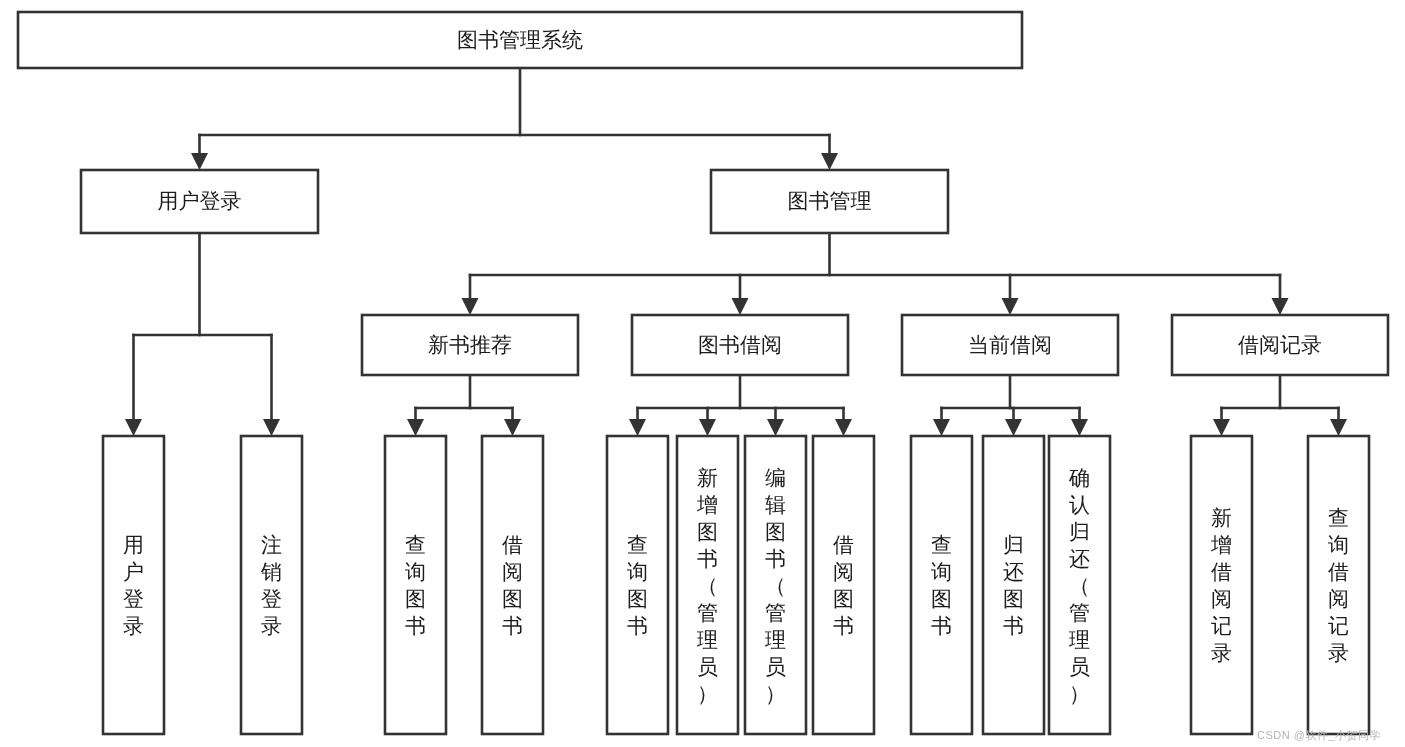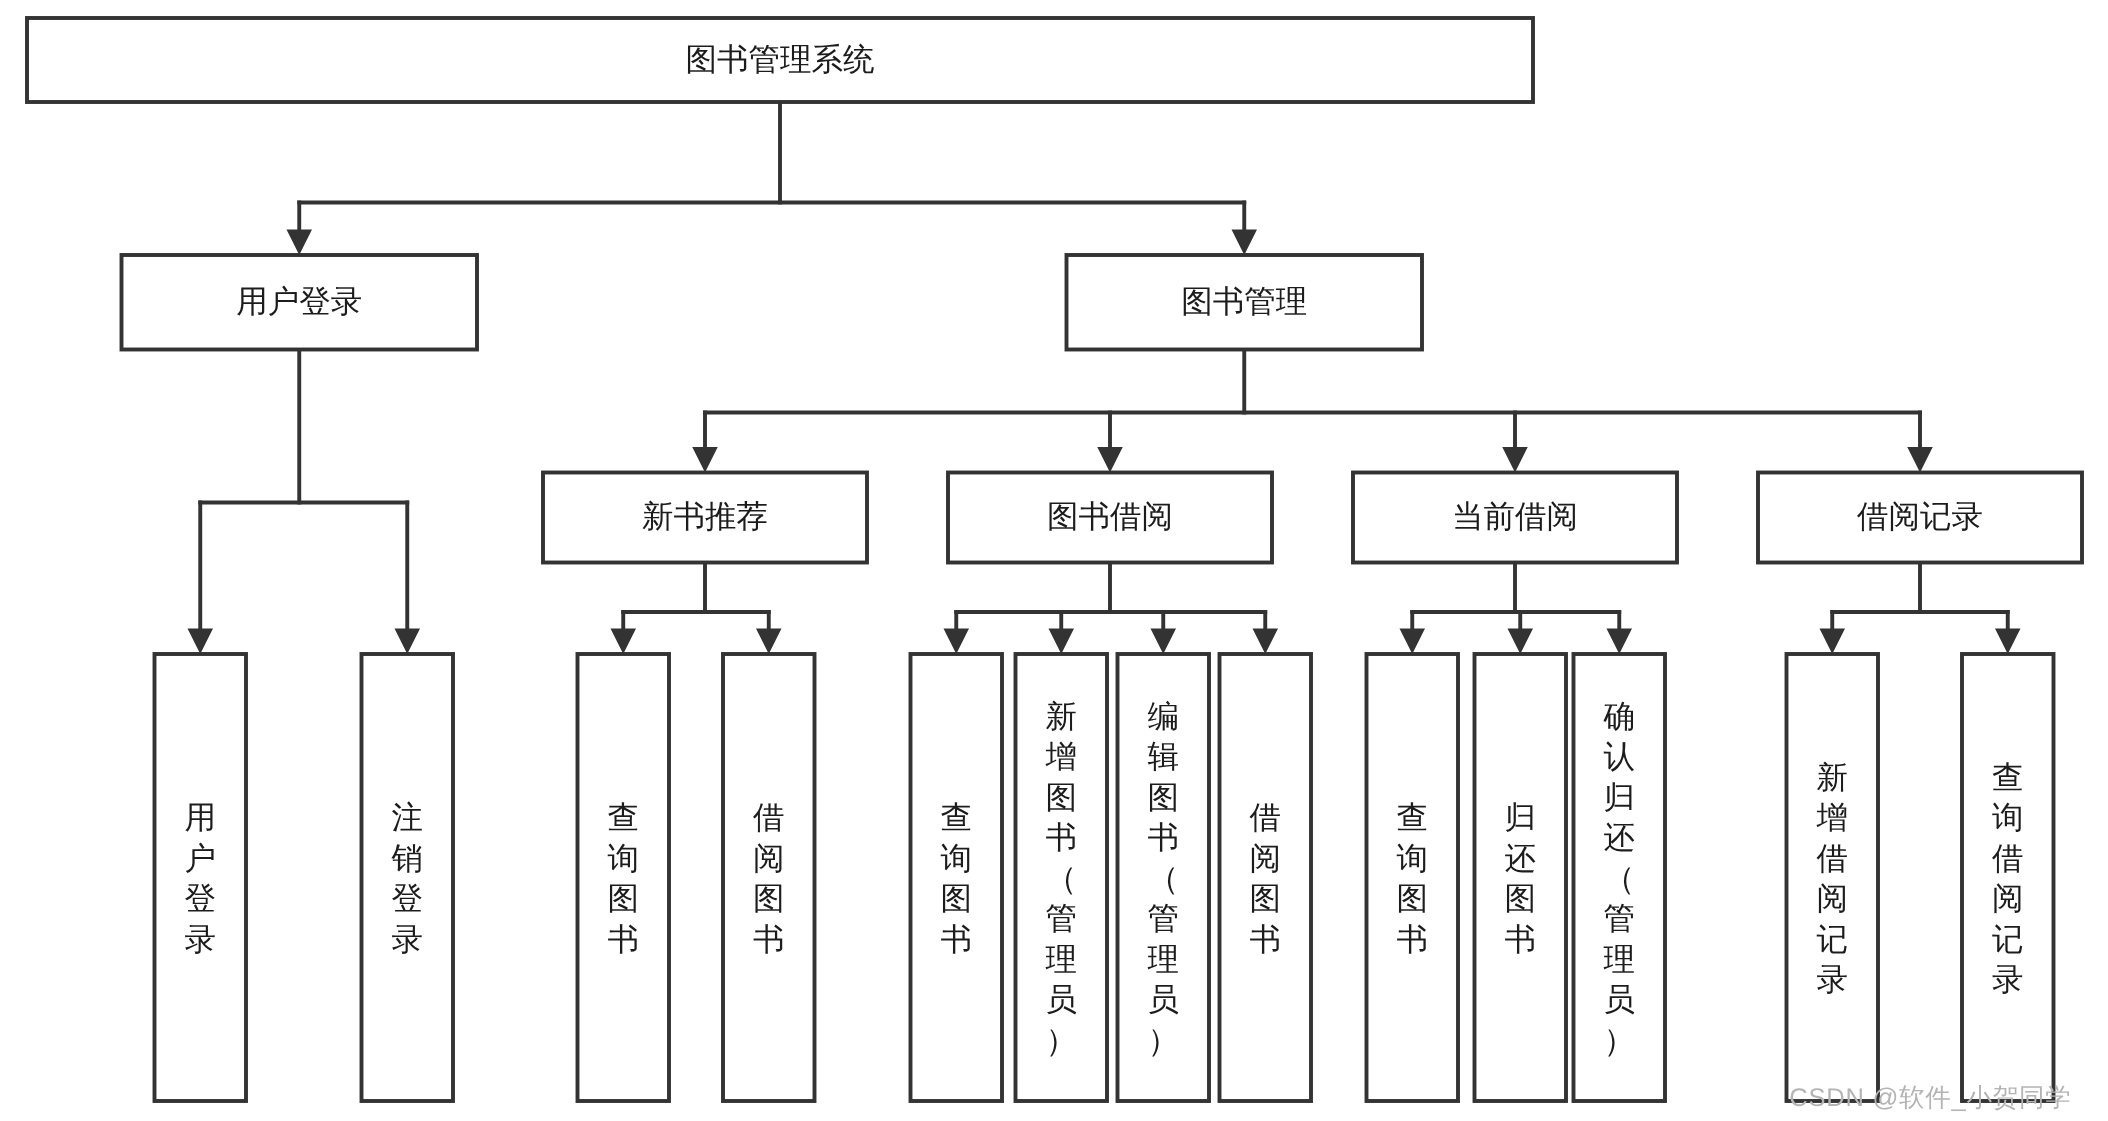--- a/index.html
+++ b/index.html
@@ -53,21 +53,21 @@
     font-family: "Liberation Sans", "DejaVu Sans", sans-serif;
     font-size: 21px;
     fill: #1c1c1c;
     text-anchor: middle;
   }
   .watermark {
     position: absolute;
     right: 8px;
     bottom: 4px;
     font-family: "Liberation Sans", "DejaVu Sans", sans-serif;
-    font-size: 17px;
+    font-size: 11px;
     color: #b4b4b4;
     letter-spacing: 0.5px;
     white-space: nowrap;
     user-select: none;
   }
 </style>
 </head>
 <body>
 
 <div id="diagram-root">

